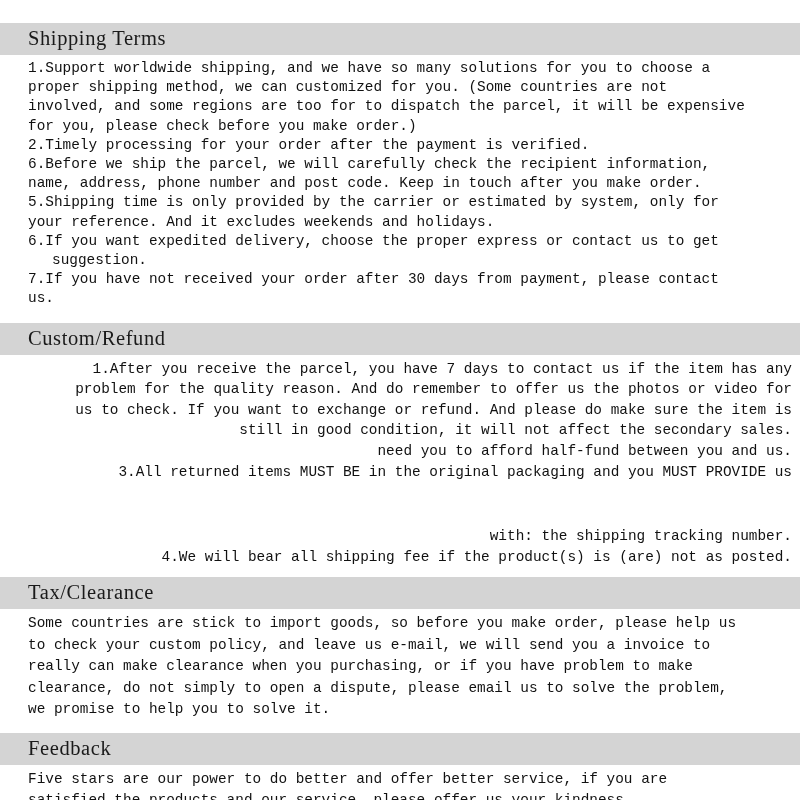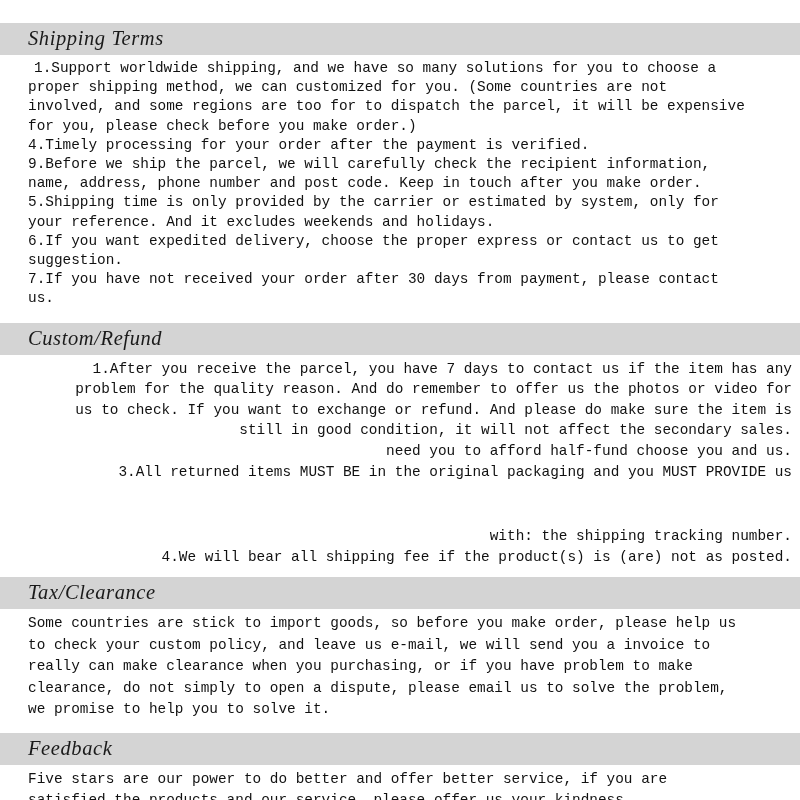--- a/index.html
+++ b/index.html
@@ -34,21 +34,20 @@
     margin: 0;
   }
   .section-header-text {
     font-family: "Liberation Serif", "DejaVu Serif", serif;
     font-size: 20.5px;
     line-height: 25px;
     font-weight: 400;
     color: #1a1a1a;
     letter-spacing: 0.6px;
     display: inline-block;
-    font-style: italic;
   }
   .section-body {
     box-sizing: border-box;
     padding: 4px 8px 0 28px;
     margin: 0;
   }
   .body-line {
     font-family: "Liberation Mono", "DejaVu Sans Mono", monospace;
     font-size: 14.4px;
     line-height: 19.2px;
@@ -67,44 +66,44 @@
 </style>
 </head>
 <body>
 
 <div id="page">
   <div class="spacer-top"></div>
   <div id="sections-root">
       <div class="section">
         <div class="section-header"><span class="section-header-text">Shipping Terms</span></div>
         <div class="section-body ">
-          <div class="body-line" style="transform-origin: left center; margin-left: 6px;">1.Support worldwide shipping, and we have so many solutions for you to choose a</div>
+          <div class="body-line" style="transform-origin: left center;">1.Support worldwide shipping, and we have so many solutions for you to choose a</div>
           <div class="body-line" style="transform-origin: left center;">proper shipping method, we can customized for you. (Some countries are not</div>
           <div class="body-line" style="transform-origin: left center;">involved, and some regions are too for to dispatch the parcel, it will be expensive</div>
           <div class="body-line" style="transform-origin: left center;">for you, please check before you make order.)</div>
-          <div class="body-line" style="transform-origin: left center;">4.Timely processing for your order after the payment is verified.</div>
-          <div class="body-line" style="transform-origin: left center;">9.Before we ship the parcel, we will carefully check the recipient information,</div>
+          <div class="body-line" style="transform-origin: left center;">2.Timely processing for your order after the payment is verified.</div>
+          <div class="body-line" style="transform-origin: left center;">6.Before we ship the parcel, we will carefully check the recipient information,</div>
           <div class="body-line" style="transform-origin: left center;">name, address, phone number and post code. Keep in touch after you make order.</div>
           <div class="body-line" style="transform-origin: left center;">5.Shipping time is only provided by the carrier or estimated by system, only for</div>
           <div class="body-line" style="transform-origin: left center;">your reference. And it excludes weekends and holidays.</div>
           <div class="body-line" style="transform-origin: left center;">6.If you want expedited delivery, choose the proper express or contact us to get</div>
-          <div class="body-line" style="transform-origin: left center;">suggestion.</div>
+          <div class="body-line" style="transform-origin: left center; margin-left: 24px;">suggestion.</div>
           <div class="body-line" style="transform-origin: left center;">7.If you have not received your order after 30 days from payment, please contact</div>
           <div class="body-line" style="transform-origin: left center;">us.</div>
         </div>
       </div>
       <div class="spacer-shipping"></div>
       <div class="section">
         <div class="section-header"><span class="section-header-text">Custom/Refund</span></div>
         <div class="section-body return-body">
           <div class="body-line" style="transform-origin: left center;">1.After you receive the parcel, you have 7 days to contact us if the item has any</div>
           <div class="body-line" style="transform-origin: left center;">problem for the quality reason. And do remember to offer us the photos or video for</div>
           <div class="body-line" style="transform-origin: left center;">us to check. If you want to exchange or refund. And please do make sure the item is</div>
           <div class="body-line" style="transform-origin: left center;">still in good condition, it will not affect the secondary sales.</div>
-          <div class="body-line" style="transform-origin: left center;">need you to afford half-fund choose you and us.</div>
+          <div class="body-line" style="transform-origin: left center;">need you to afford half-fund between you and us.</div>
           <div class="body-line" style="transform-origin: left center;">3.All returned items MUST BE in the original packaging and you MUST PROVIDE us</div>
           <div class="body-line" style="transform-origin: left center; margin-top: 44px;">with: the shipping tracking number.</div>
           <div class="body-line" style="transform-origin: left center;">4.We will bear all shipping fee if the product(s) is (are) not as posted.</div>
         </div>
       </div>
       <div class="spacer-return"></div>
       <div class="section">
         <div class="section-header"><span class="section-header-text">Tax/Clearance</span></div>
         <div class="section-body tax-body">
           <div class="body-line" style="transform-origin: left center;">Some countries are stick to import goods, so before you make order, please help us</div>

